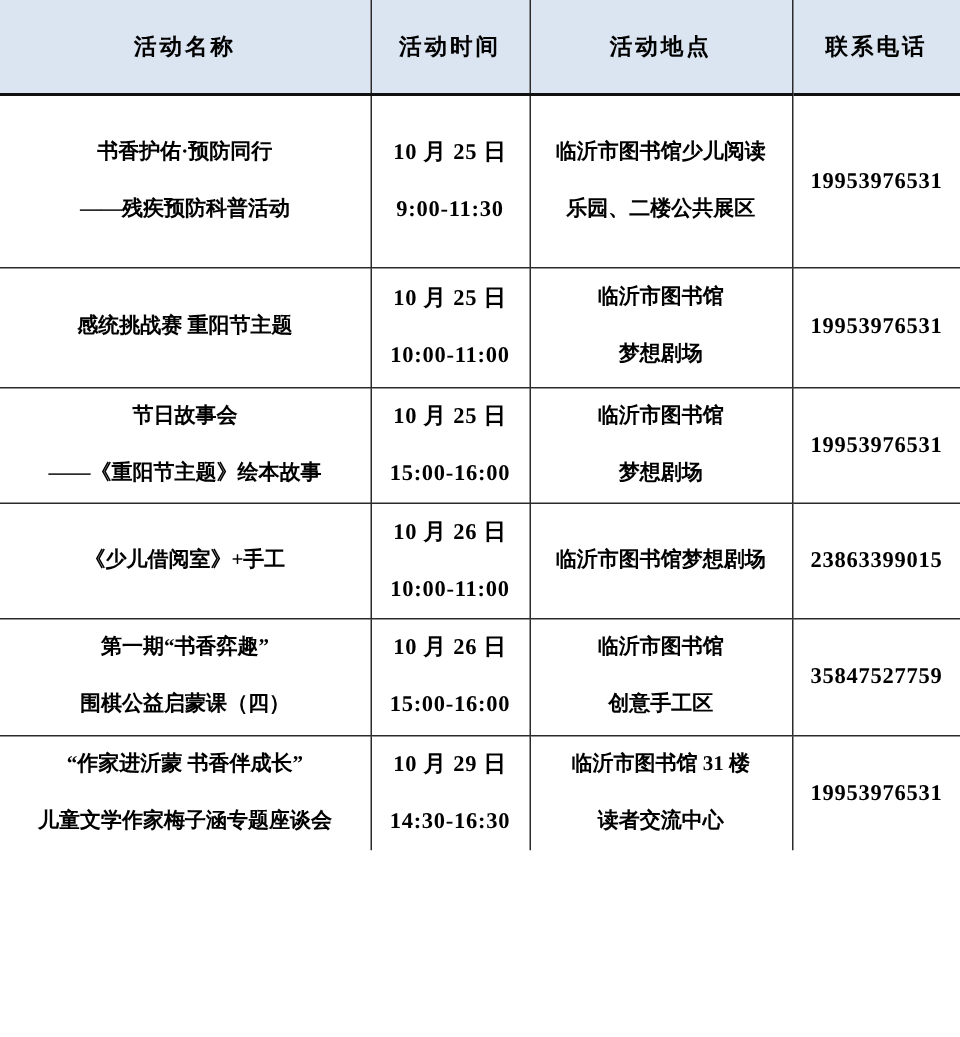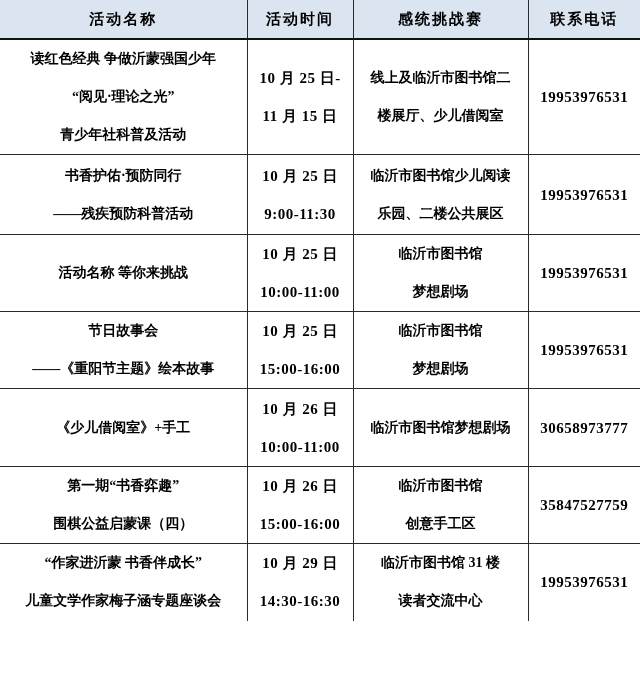--- a/index.html
+++ b/index.html
@@ -26,21 +26,21 @@
   th {
     background: #dbe5f1;
     height: 38px;
     font-size: 15px;
     font-weight: bold;
     text-align: center;
     vertical-align: middle;
     border: 1.5px solid #2b2b2b;
     border-bottom: 2.5px solid #111111;
     letter-spacing: 2px;
-    padding: 0;
+    padding: 12px;
   }
   td {
     border: 1.5px solid #2b2b2b;
     text-align: center;
     vertical-align: middle;
     font-size: 14px;
     font-weight: bold;
     line-height: 38px;
     white-space: pre-line;
     padding: 0 2px;
@@ -67,67 +67,57 @@
   <colgroup>
     <col class="c1">
       <col class="c2">
       <col class="c3">
       <col class="c4">
   </colgroup>
   <thead>
     <tr>
       <th>活动名称</th>
       <th>活动时间</th>
-      <th>感统挑战赛</th>
+      <th>活动地点</th>
       <th>联系电话</th>
     </tr>
   </thead>
   <tbody>
-      <tr>
-        <td>读红色经典  争做沂蒙强国少年
-“阅见·理论之光”
-青少年社科普及活动</td>
-        <td class="num">10 月 25 日-
-11 月 15 日</td>
-        <td>线上及临沂市图书馆二
-楼展厅、少儿借阅室</td>
-        <td class="num">19953976531</td>
-      </tr>
       <tr>
         <td>书香护佑·预防同行
 ——残疾预防科普活动</td>
         <td class="num">10 月 25 日
 9:00-11:30</td>
         <td>临沂市图书馆少儿阅读
 乐园、二楼公共展区</td>
         <td class="num">19953976531</td>
       </tr>
       <tr>
-        <td>活动名称  等你来挑战</td>
+        <td>感统挑战赛  重阳节主题</td>
         <td class="num">10 月 25 日
 10:00-11:00</td>
         <td>临沂市图书馆
 梦想剧场</td>
         <td class="num">19953976531</td>
       </tr>
       <tr>
         <td>节日故事会
 ——《重阳节主题》绘本故事</td>
         <td class="num">10 月 25 日
 15:00-16:00</td>
         <td>临沂市图书馆
 梦想剧场</td>
         <td class="num">19953976531</td>
       </tr>
       <tr>
         <td>《少儿借阅室》+手工</td>
         <td class="num">10 月 26 日
 10:00-11:00</td>
         <td>临沂市图书馆梦想剧场</td>
-        <td class="num">30658973777</td>
+        <td class="num">23863399015</td>
       </tr>
       <tr>
         <td>第一期“书香弈趣”
 围棋公益启蒙课（四）</td>
         <td class="num">10 月 26 日
 15:00-16:00</td>
         <td>临沂市图书馆
 创意手工区</td>
         <td class="num">35847527759</td>
       </tr>

